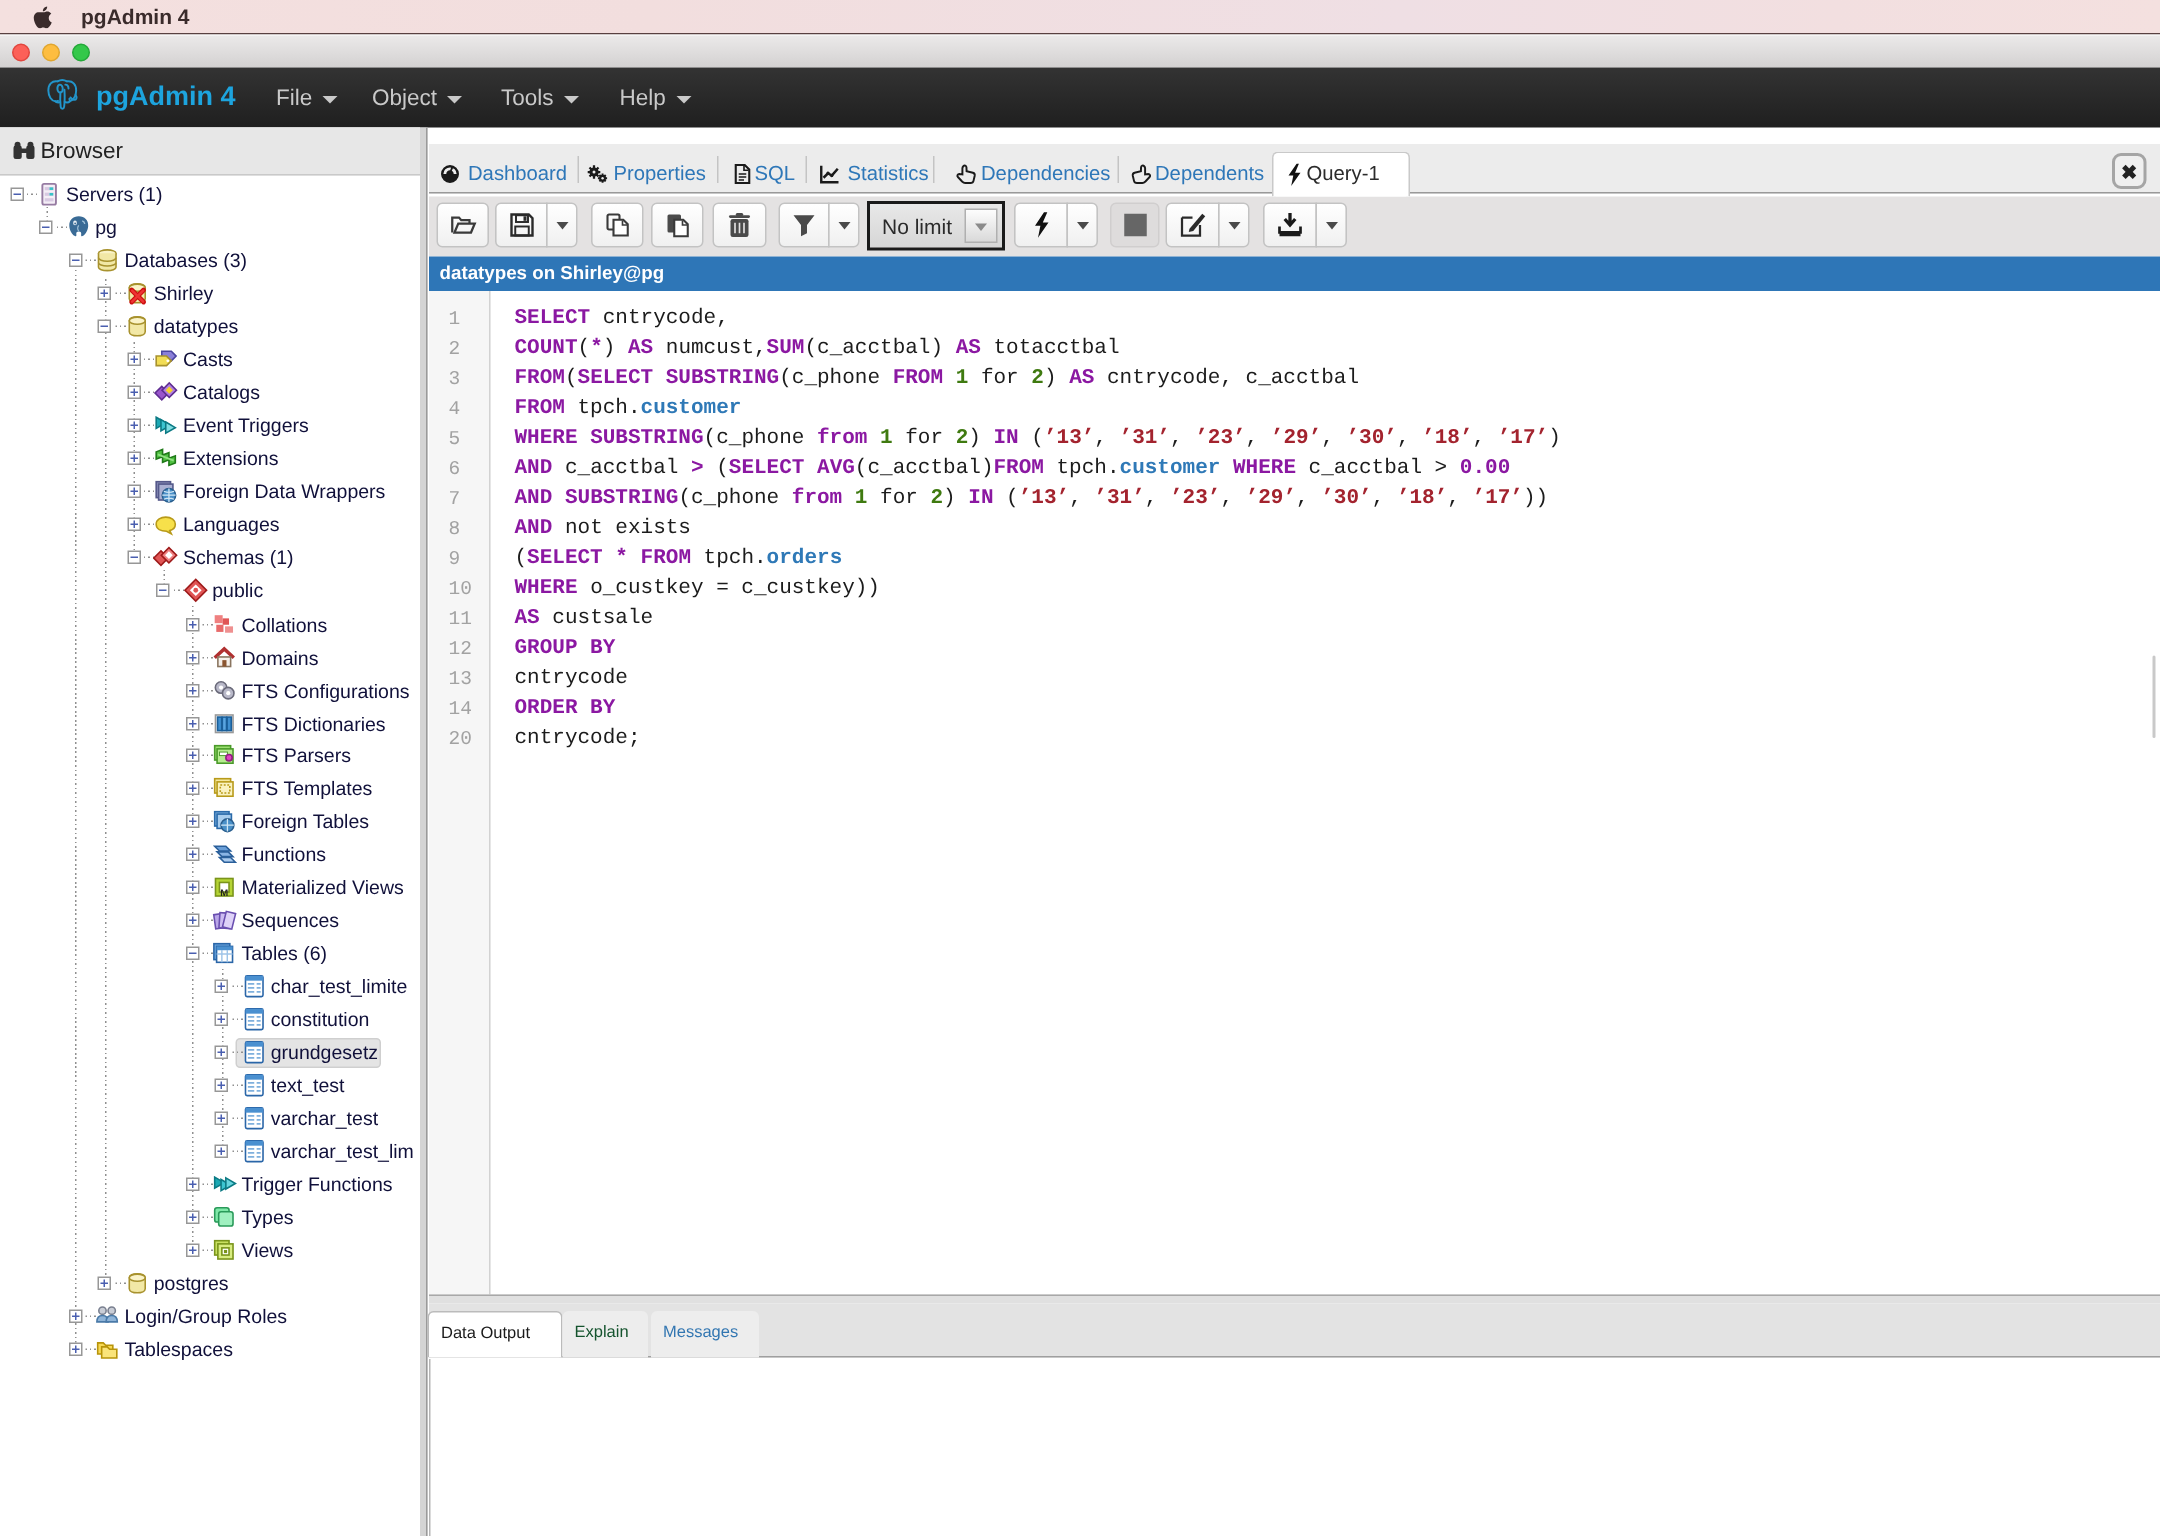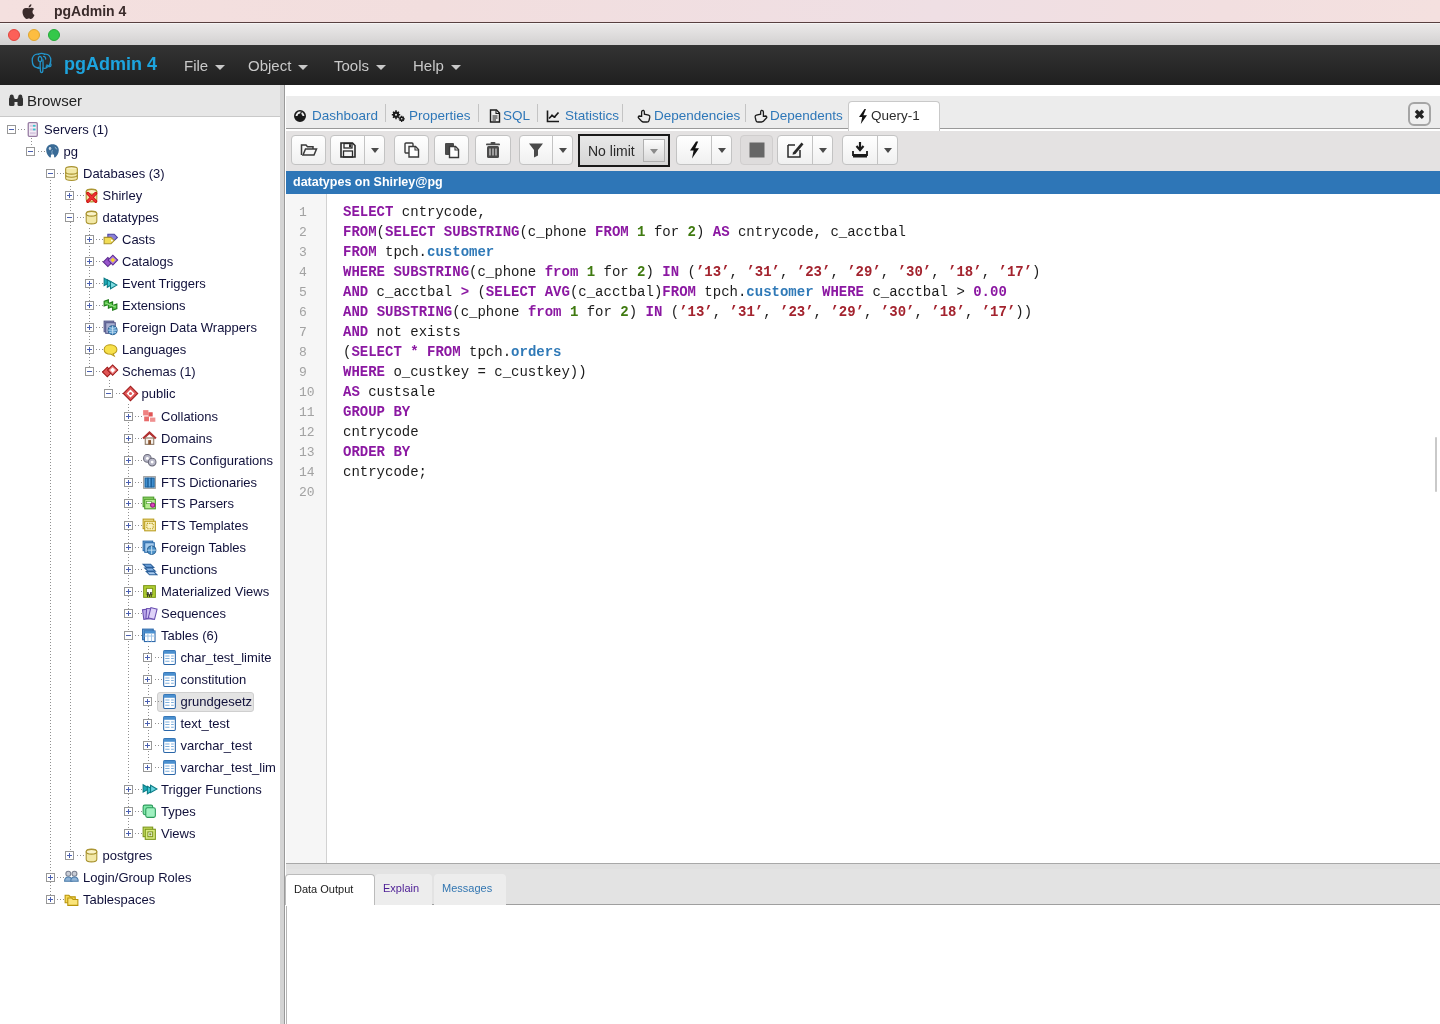--- a/index.html
+++ b/index.html
@@ -824,20 +824,21 @@
 <span class="lnum" style="top:170.5px">9</span>
 <span class="lnum" style="top:190.5px">10</span>
 <span class="lnum" style="top:210.5px">11</span>
 <span class="lnum" style="top:230.5px">12</span>
 <span class="lnum" style="top:250.5px">13</span>
 <span class="lnum" style="top:270.5px">14</span>
 <span class="lnum" style="top:290.5px">20</span>
       </div>
     <div id="code">
         <div><span class="kw">SELECT</span> cntrycode,</div>
+        <div><span class="kw">COUNT</span>(<span class="kw">*</span>) <span class="kw">AS</span> numcust,<span class="kw">SUM</span>(c_acctbal) <span class="kw">AS</span> totacctbal</div>
         <div><span class="kw">FROM</span>(<span class="kw">SELECT</span> <span class="kw">SUBSTRING</span>(c_phone <span class="kw">FROM</span> <span class="nm">1</span> for <span class="nm">2</span>) <span class="kw">AS</span> cntrycode, c_acctbal</div>
         <div><span class="kw">FROM</span> tpch.<span class="v2">customer</span></div>
         <div><span class="kw">WHERE</span> <span class="kw">SUBSTRING</span>(c_phone <span class="kw">from</span> <span class="nm">1</span> for <span class="nm">2</span>) <span class="kw">IN</span> (<span class="st">’13’</span>, <span class="st">’31’</span>, <span class="st">’23’</span>, <span class="st">’29’</span>, <span class="st">’30’</span>, <span class="st">’18’</span>, <span class="st">’17’</span>)</div>
         <div><span class="kw">AND</span> c_acctbal <span class="kw">&gt;</span> (<span class="kw">SELECT</span> <span class="kw">AVG</span>(c_acctbal)<span class="kw">FROM</span> tpch.<span class="v2">customer</span> <span class="kw">WHERE</span> c_acctbal &gt; <span class="kw">0.00</span></div>
         <div><span class="kw">AND</span> <span class="kw">SUBSTRING</span>(c_phone <span class="kw">from</span> <span class="nm">1</span> for <span class="nm">2</span>) <span class="kw">IN</span> (<span class="st">’13’</span>, <span class="st">’31’</span>, <span class="st">’23’</span>, <span class="st">’29’</span>, <span class="st">’30’</span>, <span class="st">’18’</span>, <span class="st">’17’</span>))</div>
         <div><span class="kw">AND</span> not exists</div>
         <div>(<span class="kw">SELECT</span> <span class="kw">*</span> <span class="kw">FROM</span> tpch.<span class="v2">orders</span></div>
         <div><span class="kw">WHERE</span> o_custkey = c_custkey))</div>
         <div><span class="kw">AS</span> custsale</div>
         <div><span class="kw">GROUP BY</span></div>
@@ -846,20 +847,20 @@
         <div>cntrycode;</div>
       </div>
     <div id="vscroll"></div>
   </div>
   <div id="splitter"></div>
   <div id="btabs">
     <div class="btab" style="left:-1px; width:90px; background:#fff; border:1px solid #bbb; border-bottom:none;">
       <span class="abs" style="left:8px;top:8px;color:#1a1a1a;">Data Output</span>
       </div>
     <div class="btab" style="left:89px; width:57px; background:#ededed;">
-      <span class="abs" style="left:8px;top:8px;color:#4c1d95;">Explain</span>
+      <span class="abs" style="left:8px;top:8px;color:#14532d;">Explain</span>
       </div>
     <div class="btab" style="left:148px; width:72px; background:#ededed;">
       <span class="abs" style="left:8px;top:8px;color:#3276b1;">Messages</span>
       </div>
   </div>
   <div id="bcontent"></div>
 </div>
 
 </body></html>

